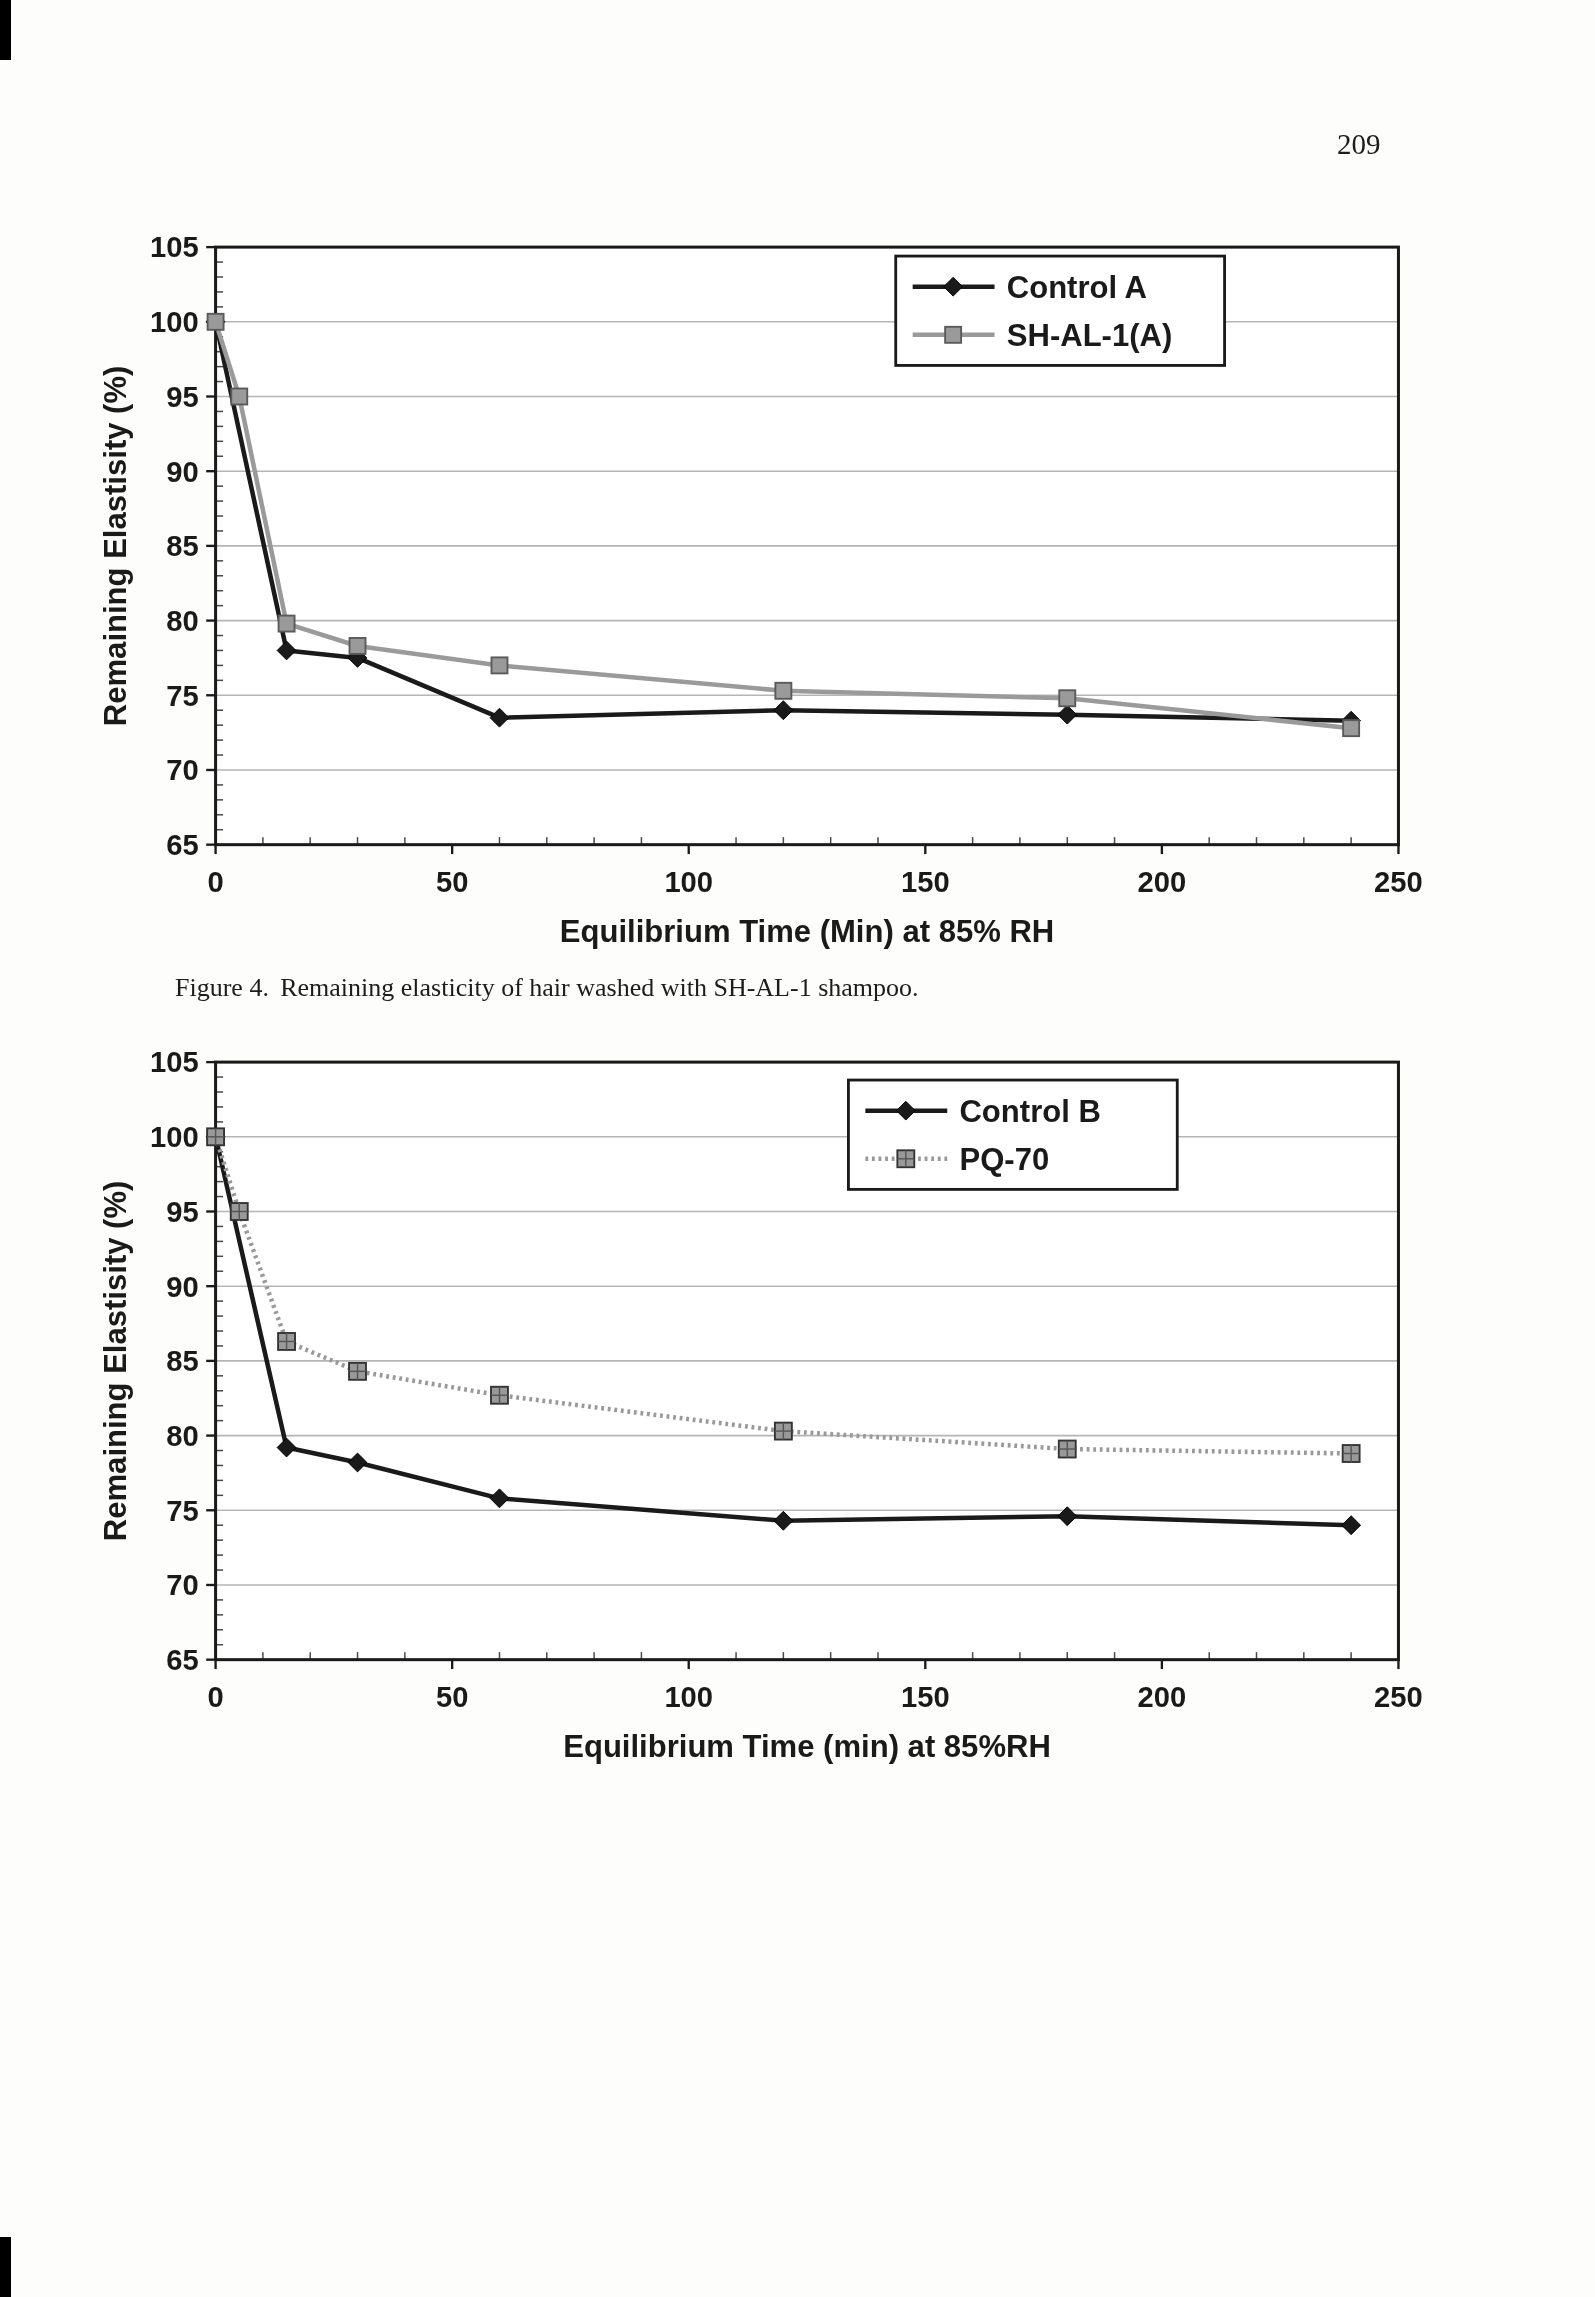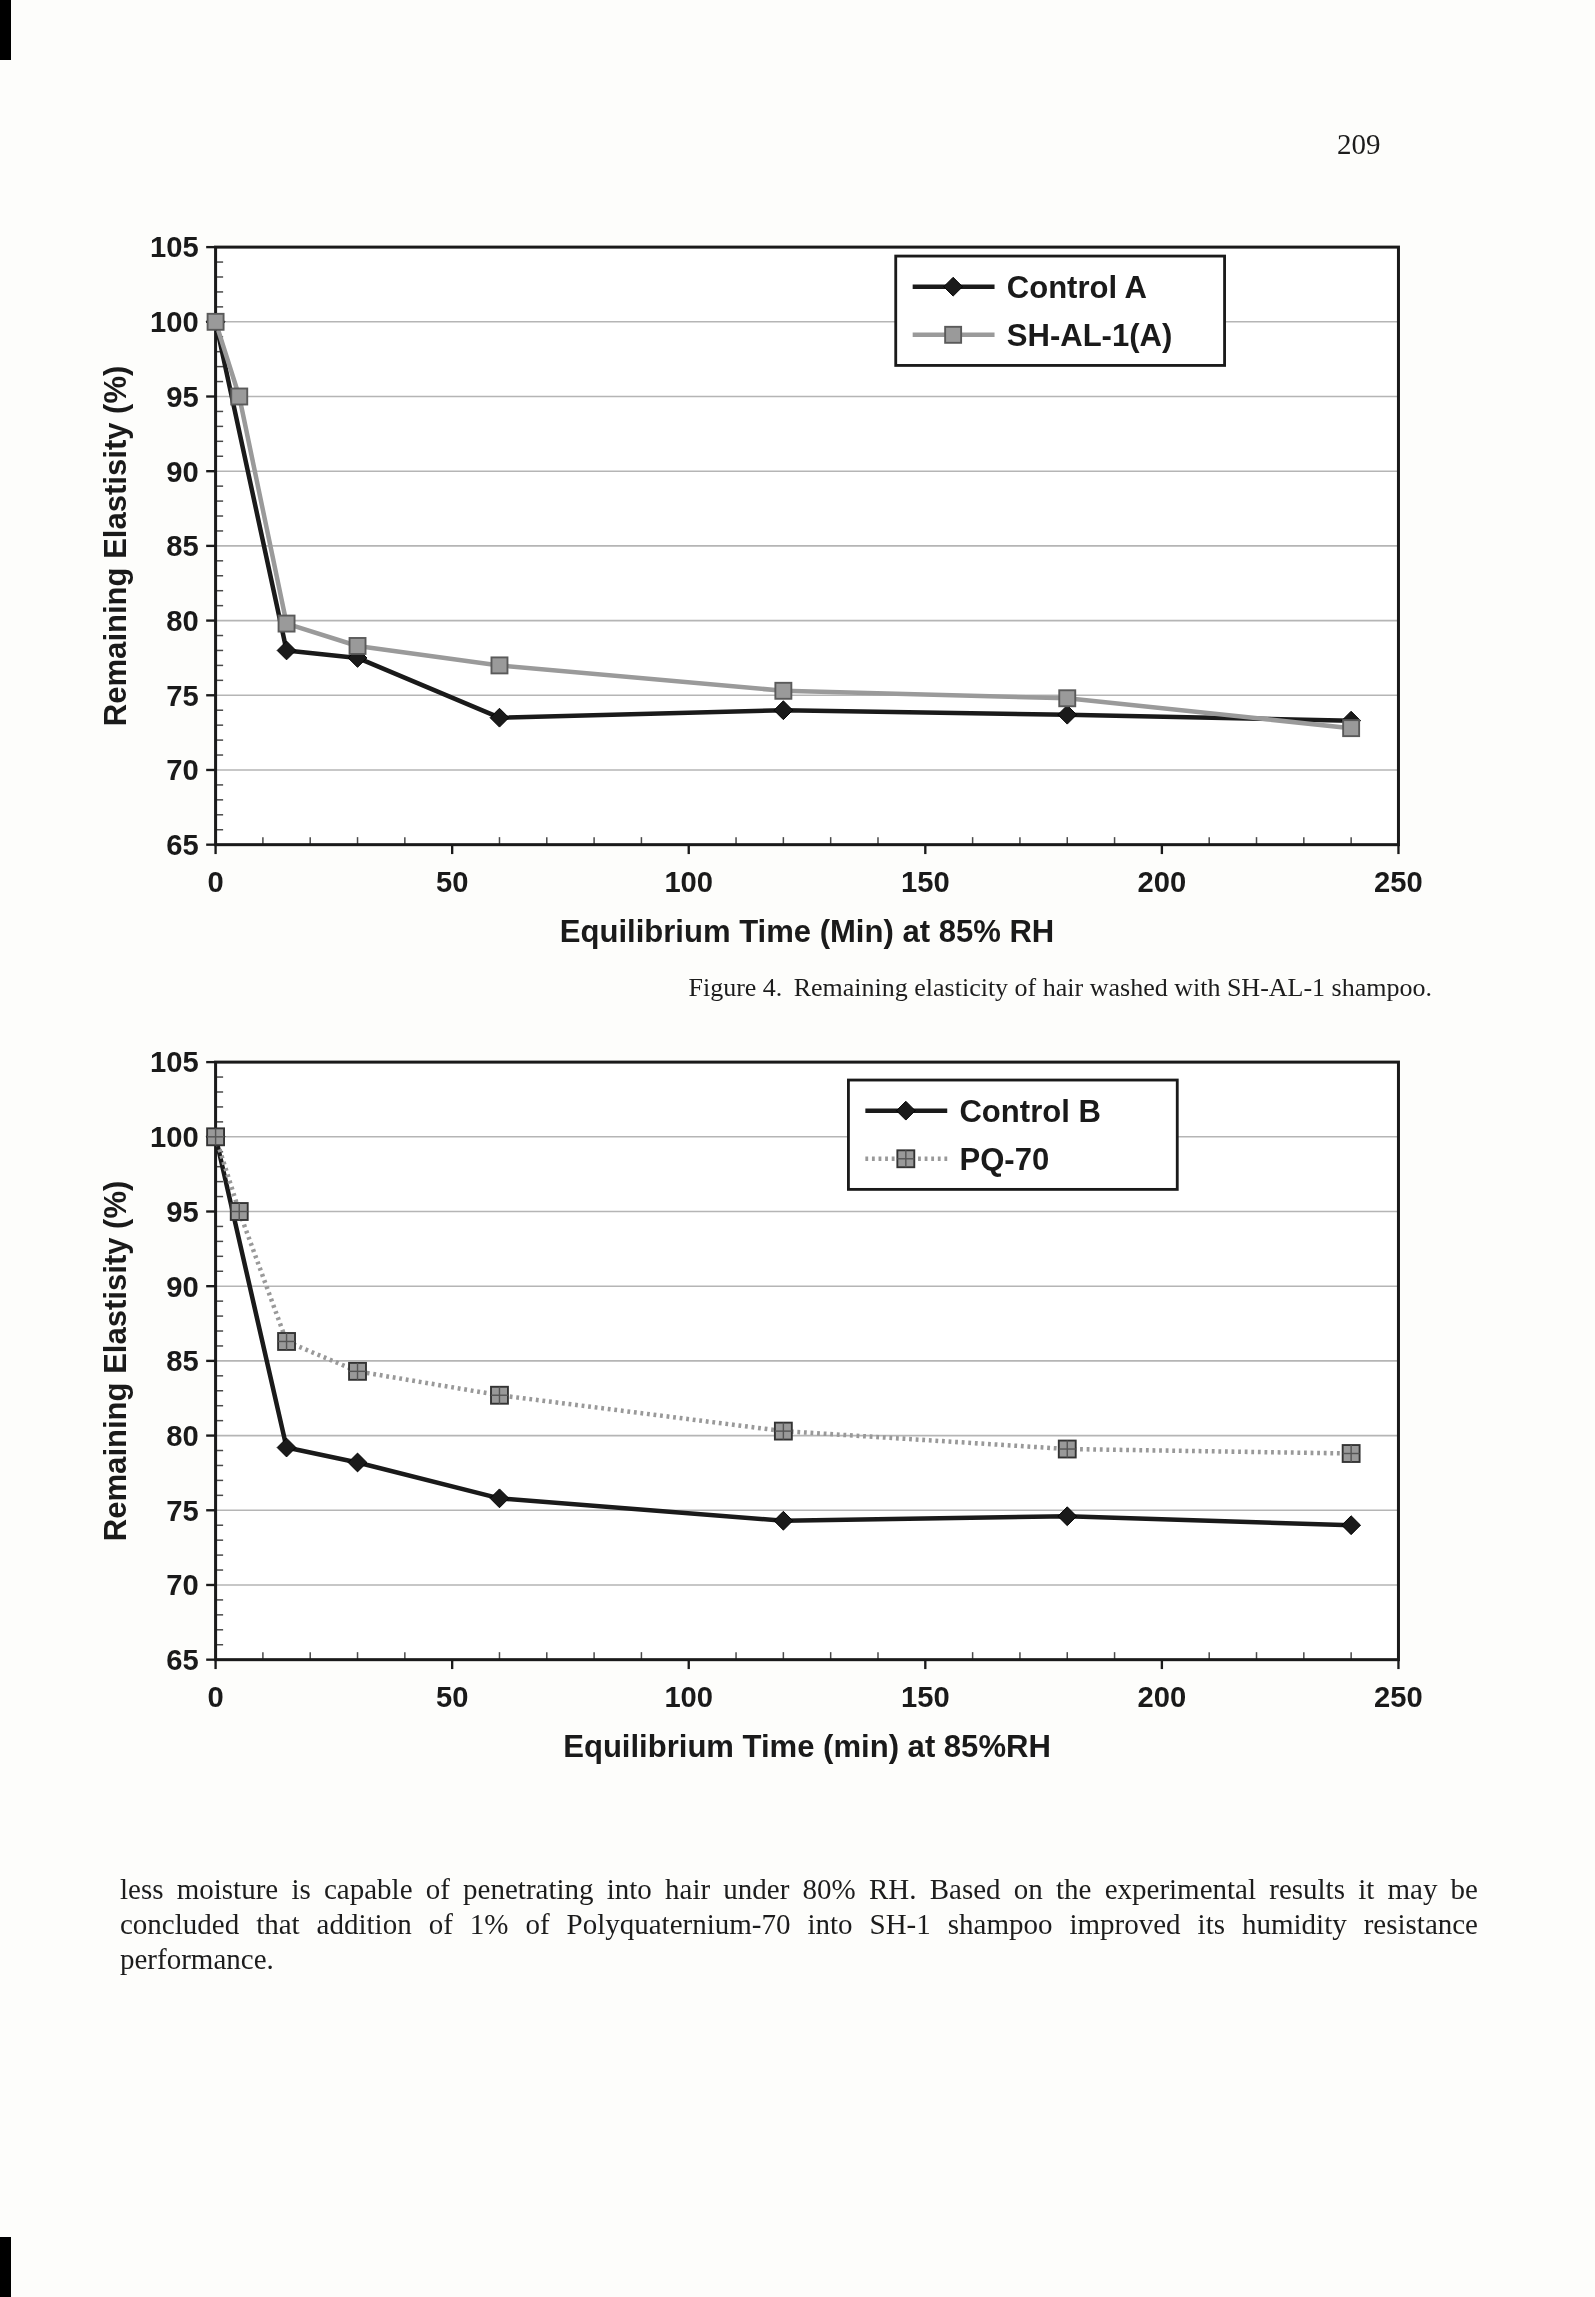--- a/index.html
+++ b/index.html
@@ -25,21 +25,21 @@
     position:absolute; left:1337px; top:128px;
     font-size:29px;
   }
 
   figure { position:absolute; left:71px; width:1361px; }
   figure.fig-4 { top:233px; }
   figure.fig-5 { top:1048px; }
   figure svg { display:block; }
 
   .caption {
-    width:1361px; text-align:right; padding-left:104px;
+    width:1361px; text-align:left; padding-left:104px;
     font-size:26px; margin-top:5.6px; white-space:nowrap;
   }
   .cap-label { margin-right:11.3px; }
 
   svg .tick { font:bold 31px "Liberation Sans", sans-serif; fill:#1a1a1a; }
   svg .axis-title { font:bold 33px "Liberation Sans", sans-serif; fill:#1a1a1a; }
   svg .legend-label { font:bold 33px "Liberation Sans", sans-serif; fill:#1a1a1a; }
 
   .body-text {
     position:absolute; left:120px; top:1872px; width:1358px;
@@ -318,17 +318,16 @@
         <text x="943.495" y="78.5874" class="legend-label">Control B</text>
         <line x1="843.495" y1="117.71759999999999" x2="930.495" y2="117.71759999999999" stroke="#999999" stroke-width="4.8" stroke-dasharray="3 4"></line>
         <rect x="877.495" y="108.71759999999999" width="18" height="18" fill="#999999" stroke="#333" stroke-width="2"></rect>
         <line x1="877.495" y1="117.71759999999999" x2="895.495" y2="117.71759999999999" stroke="#555" stroke-width="1.5"></line>
         <line x1="886.495" y1="108.71759999999999" x2="886.495" y2="126.71759999999999" stroke="#555" stroke-width="1.5"></line>
         <text x="943.495" y="129.7176" class="legend-label">PQ-70</text>
       </svg>
   </figure>
 
   <main class="body-text">
-    <p>less moisture is capable of penetrating into hair under 80% RH. Based on the experimental results it may be concluded that addition of 1% of Polyquaternium-70 into SH-1 shampoo improved its humidity resistance performance.</p>
   </main>
 
 </div>
 
 
 </body></html>

